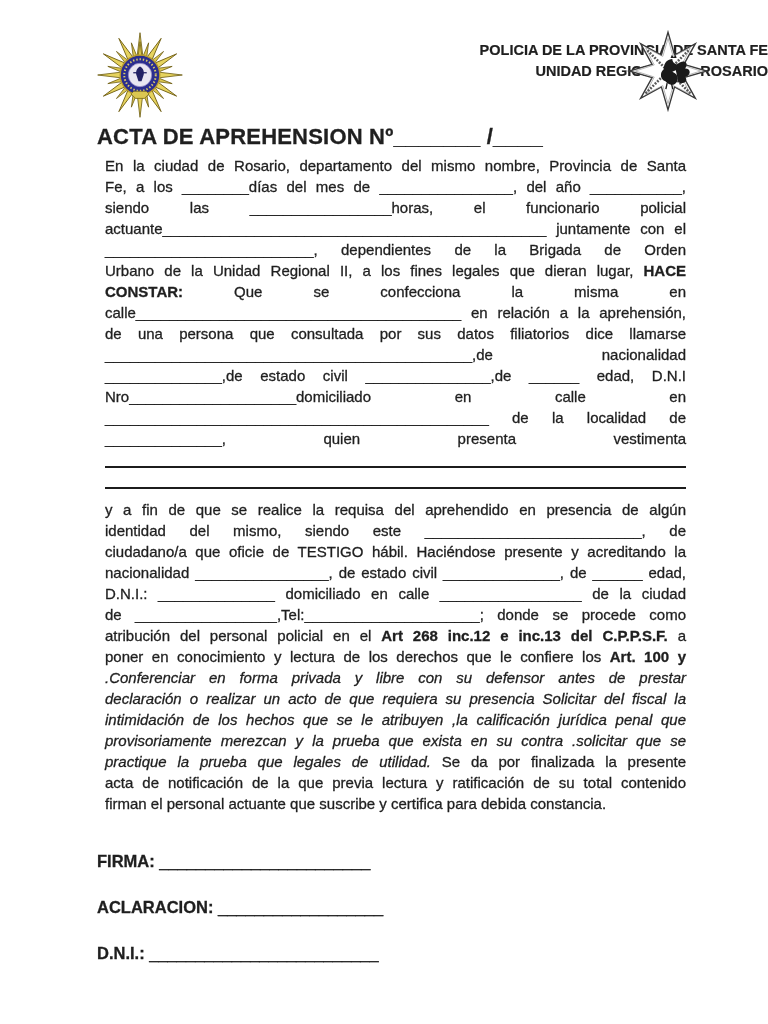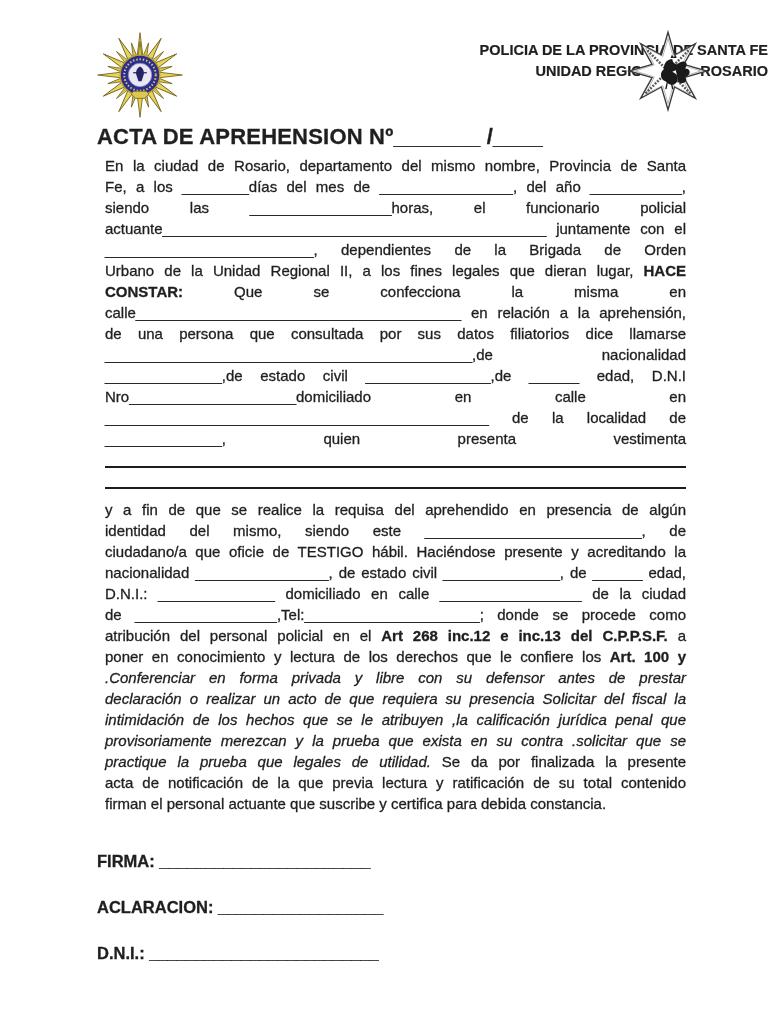--- a/index.html
+++ b/index.html
@@ -49,21 +49,21 @@
     display:block;height:17px;
     border-bottom:2px solid #1c1c1c;
   }
   
   .sig-block{
     position:absolute;top:851px;left:97px;width:597px;
     font-size:16.5px;font-weight:700;line-height:21px;
     -webkit-text-stroke:0.3px currentColor;
   }
   .sig-row{margin-bottom:25px;}
-  .sig-line{font-weight:700;}
+  .sig-line{font-weight:400;}
 </style>
 </head>
 <body>
 
 <div class="page">
 
   <div class="logo logo-left">
     <svg viewBox="0 0 100 100" width="100" height="90">
       <g id="spikes">
         <g id="longspike">

